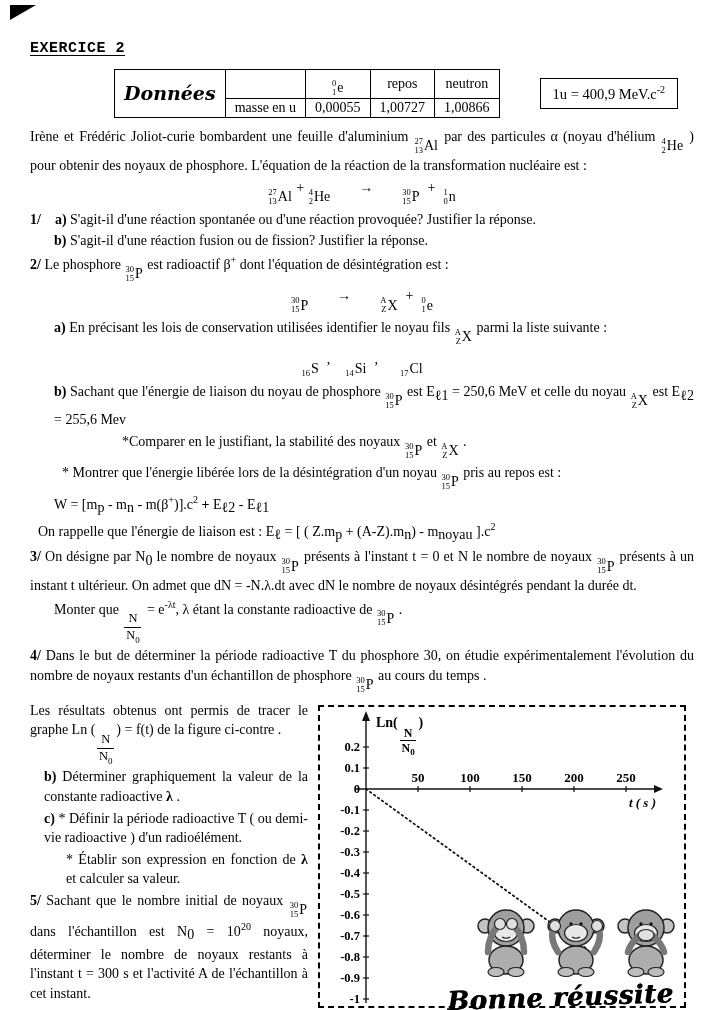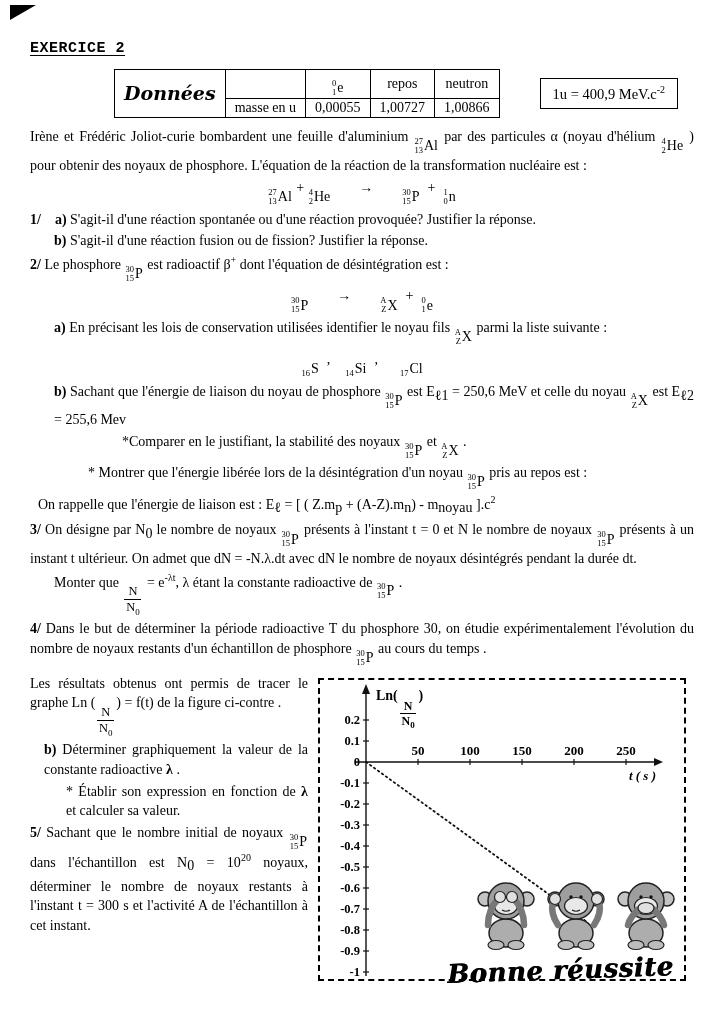--- a/index.html
+++ b/index.html
@@ -16,21 +16,21 @@
   table.dtable{border-collapse:collapse;font-size:14px;}
   .dtable td{border:1px solid #000;padding:1px 9px;text-align:center;min-width:56px;}
   .dtable td.script{font-style:italic;font-weight:bold;font-size:19px;
                     font-family:"DejaVu Serif",serif;min-width:92px;}
   .aside-box{border:1px solid #000;padding:5px 12px;margin-left:40px;font-size:14.5px;white-space:nowrap;}
   
   .blk{margin:2px 0;text-align:justify;line-height:1.40;}
   .eq{text-align:center;margin:3px 0;}
   .ind05{margin-left:8px;}
   .ind1{margin-left:24px;}
-  .ind2{margin-left:58px;}
+  .ind2{margin-left:32px;}
   .ind3{margin-left:92px;}
   .lind{margin-left:14px;}
   .lind2{margin-left:36px;}
   sup{font-size:10px;} sub{font-size:14px;}
   .nuc{display:inline-flex;align-items:center;vertical-align:-3px;margin:0 1px;}
   .nuc .st{display:inline-flex;flex-direction:column;align-items:flex-end;
            font-size:8.5px;line-height:1.05;margin-right:1px;}
   .nuc .sym{font-size:14px;}
   .frac{display:inline-flex;flex-direction:column;align-items:center;vertical-align:-9px;
         line-height:1.05;font-size:12.5px;margin:0 2px;}
@@ -215,20 +215,21 @@
           </span>
           <span class="sym">X</span>
         </span> .</div>
       <div class="blk ind2">* Montrer que l'énergie libérée lors de la désintégration d'un noyau  <span class="nuc">
           <span class="st">
             <span>30</span>
             <span>15</span>
           </span>
           <span class="sym">P</span>
         </span>  pris au repos est :</div>
+      <div class="blk ind1">W = [m<sub>p</sub> - m<sub>n</sub> - m(β<sup>+</sup>)].c<sup>2</sup> <b>+</b>  E<sub>ℓ2</sub> - E<sub>ℓ1</sub></div>
       <div class="blk ind05">On rappelle que l'énergie de liaison est :    E<sub>ℓ</sub> = [ ( Z.m<sub>p</sub> + (A-Z).m<sub>n</sub>)   -   m<sub>noyau</sub> ].c<sup>2</sup></div>
       <div class="blk "><b>3/</b> On désigne  par  N<sub>0</sub>  le  nombre  de  noyaux  <span class="nuc">
           <span class="st">
             <span>30</span>
             <span>15</span>
           </span>
           <span class="sym">P</span>
         </span>  présents à l'instant t = 0 et N le nombre de noyaux <span class="nuc">
           <span class="st">
             <span>30</span>
@@ -255,20 +256,21 @@
         </span>  au cours  du  temps .</div>
     </div>
 
   <div class="cols">
     <div id="col-left" class="col-left">
         <div class="blk ">Les résultats obtenus  ont permis de tracer le  graphe  Ln (<span class="frac">
             <span class="fn">N</span>
             <span class="fd">N<sub>0</sub></span>
           </span>) = f(t)  de la figure ci-contre .</div>
         <div class="blk lind"><b>b)</b>  Déterminer  graphiquement  la valeur de la constante  radioactive <b>λ</b> .</div>
+        <div class="blk lind"><b>c)</b> * Définir la période  radioactive T (  ou  demi-vie  radioactive  )  d'un radioélément.</div>
         <div class="blk lind2">* Établir  son   expression  en fonction de <b>λ</b> et calculer sa valeur.</div>
         <div class="blk "><b>5/</b> Sachant  que  le  nombre  initial  de noyaux  <span class="nuc">
             <span class="st">
               <span>30</span>
               <span>15</span>
             </span>
             <span class="sym">P</span>
           </span>  dans  l'échantillon  est N<sub>0</sub> = 10<sup>20</sup> noyaux, déterminer  le nombre de noyaux restants à l'instant t = 300 s et l'activité A de l'échantillon à cet instant.</div>
       </div>
 

